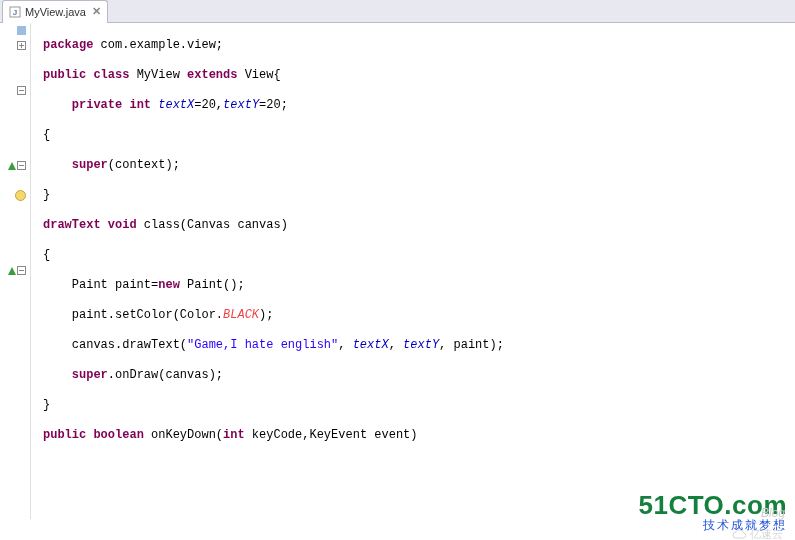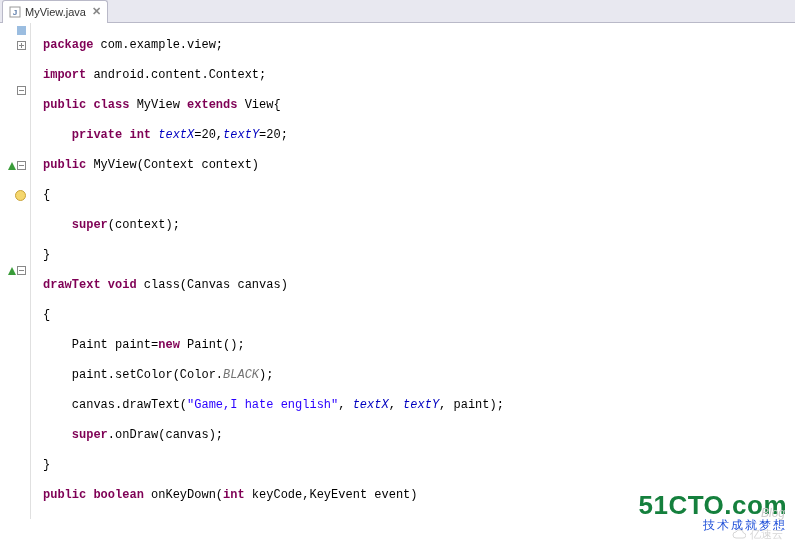--- a/index.html
+++ b/index.html
@@ -128,21 +128,21 @@
     padding-top: 0px;
     white-space: pre;
     line-height: 15px;
   }
   .line {
     height: 15px;
   }
   .kw { color: #7f0055; font-weight: bold; }
   .str { color: #2a00ff; }
   .fld { color: #0000c0; font-style: italic; }
-  .sfld { color: #737373; font-style: italic; }
+  .sfld { color: #ef4444; font-style: italic; }
   .watermark {
     position: absolute;
     right: 8px;
     bottom: 6px;
     text-align: right;
     font-family: Arial, sans-serif;
     pointer-events: none;
   }
   .wm-main {
     font-size: 26px;
@@ -240,24 +240,22 @@
     <div class="gutter-cell"></div>
     <div class="gutter-cell"></div>
     <div class="gutter-cell"></div>
     <div class="gutter-cell"></div>
     <div class="gutter-cell"></div>
     <div class="gutter-cell"></div>
   </div>
 
   <div class="code">
 <div class="line"><span class="kw">package</span><span> com.example.view;</span></div>
-<div class="line"><span class="kw">import</span><span> android.content.Context;</span></div>
 <div class="line"><span class="kw">public</span><span class="kw"> class</span><span> MyView </span><span class="kw">extends</span><span> View{</span></div>
 <div class="line">    <span class="kw">private</span><span class="kw"> int</span><span class="fld"> textX</span><span>=20,</span><span class="fld">textY</span><span>=20;</span></div>
-<div class="line"><span class="kw">public</span><span> MyView(Context context)</span></div>
 <div class="line"><span>{</span></div>
 <div class="line">    <span class="kw">super</span><span>(context);</span></div>
 <div class="line"><span>}</span></div>
 <div class="line"><span class="kw">drawText</span><span class="kw"> void</span><span> class(Canvas canvas)</span></div>
 <div class="line"><span>{</span></div>
 <div class="line">    <span>Paint paint=</span><span class="kw">new</span><span> Paint();</span></div>
 <div class="line">    <span>paint.setColor(Color.</span><span class="sfld">BLACK</span><span>);</span></div>
 <div class="line">    <span>canvas.drawText(</span><span class="str">"Game,I hate english"</span><span>,</span><span class="fld"> textX</span><span>, </span><span class="fld">textY</span><span>, paint);</span></div>
 <div class="line">    <span class="kw">super</span><span>.onDraw(canvas);</span></div>
 <div class="line"><span>}</span></div>

